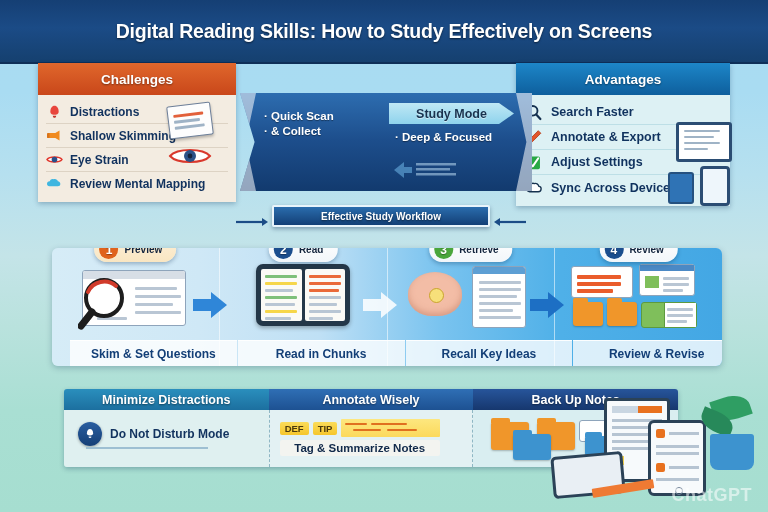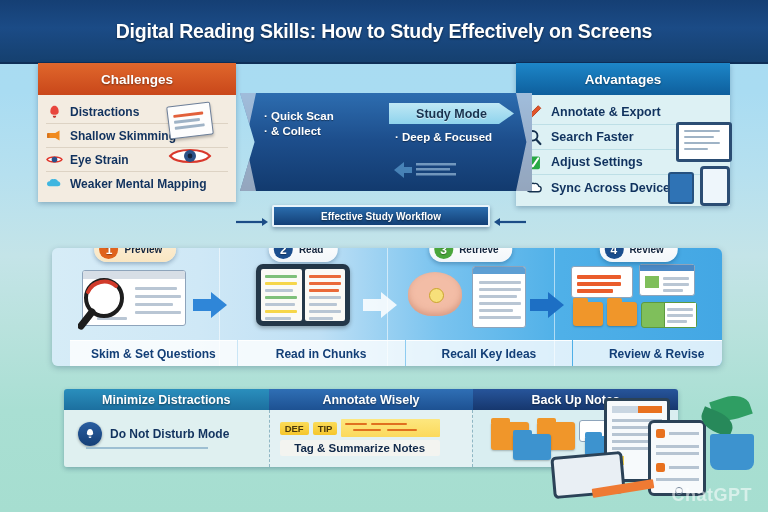--- a/index.html
+++ b/index.html
@@ -296,21 +296,21 @@
             </svg>
         </span>
         <span class="lbl">Eye Strain</span>
       </div>
       <div class="ch-row">
         <span class="ch-ic">
           <svg viewBox="0 0 20 18" width="17" height="15">
               <path d="M4 11c-2 0-3-1.4-3-3s1.6-3.3 3.4-3C5 3 7 2 9 2.7c2-1 4.6.3 5 2.4 2 .2 3 1.6 3 3.2 0 1.7-1.3 2.7-3 2.7z" fill="#3fb6e0"></path>
             </svg>
         </span>
-        <span class="lbl">Weaker Mental Mapping</span>
+        <span class="lbl">Review Mental Mapping</span>
       </div>
     </div>
   </div>
 
   <div class="dev-note">
     <i style="top:8px;width:30px"></i>
       <i style="top:14px;width:26px;background:#9fb3c6"></i>
       <i style="top:20px;width:30px;background:#9fb3c6"></i>
   </div>
   <div class="dev-eye">
@@ -320,34 +320,34 @@
         <circle cx="22" cy="10" r="2.4" fill="#14233c"></circle>
       </svg>
   </div>
 
   <div class="card" id="advantages">
     <div class="card-head">Advantages</div>
     <div class="body">
       <div class="ad-row">
         <span class="ad-ic">
           <svg viewBox="0 0 20 20" width="18" height="17">
-              <path d="M15 2l3 3-10 10-4 1 1-4z" fill="#e2542a" stroke="#b33c18" stroke-width="1"></path>
-              <path d="M4 16l-1.2 2.2L5 17z" fill="#3a3a3a"></path>
-            </svg>
-        </span>
-        <span class="lbl">Annotate &amp; Export</span>
+              <circle cx="8.5" cy="8" r="5.6" fill="none" stroke="#14304f" stroke-width="2.2"></circle>
+              <line x1="12.6" y1="12.4" x2="17.5" y2="17.6" stroke="#14304f" stroke-width="2.6" stroke-linecap="round"></line>
+            </svg>
+        </span>
+        <span class="lbl">Search Faster</span>
       </div>
       <div class="ad-row">
         <span class="ad-ic">
           <svg viewBox="0 0 20 20" width="18" height="17">
-              <circle cx="8.5" cy="8" r="5.6" fill="none" stroke="#14304f" stroke-width="2.2"></circle>
-              <line x1="12.6" y1="12.4" x2="17.5" y2="17.6" stroke="#14304f" stroke-width="2.6" stroke-linecap="round"></line>
-            </svg>
-        </span>
-        <span class="lbl">Search Faster</span>
+              <path d="M15 2l3 3-10 10-4 1 1-4z" fill="#e2542a" stroke="#b33c18" stroke-width="1"></path>
+              <path d="M4 16l-1.2 2.2L5 17z" fill="#3a3a3a"></path>
+            </svg>
+        </span>
+        <span class="lbl">Annotate &amp; Export</span>
       </div>
       <div class="ad-row">
         <span class="ad-ic">
           <svg viewBox="0 0 20 20" width="18" height="17">
               <rect x="2" y="3" width="15" height="15" rx="2" fill="#27a845"></rect>
               <path d="M5 11l3.5 3.5L15 5" fill="none" stroke="#fff" stroke-width="2.4" stroke-linecap="round" stroke-linejoin="round"></path>
             </svg>
         </span>
         <span class="lbl">Adjust Settings</span>
       </div>

